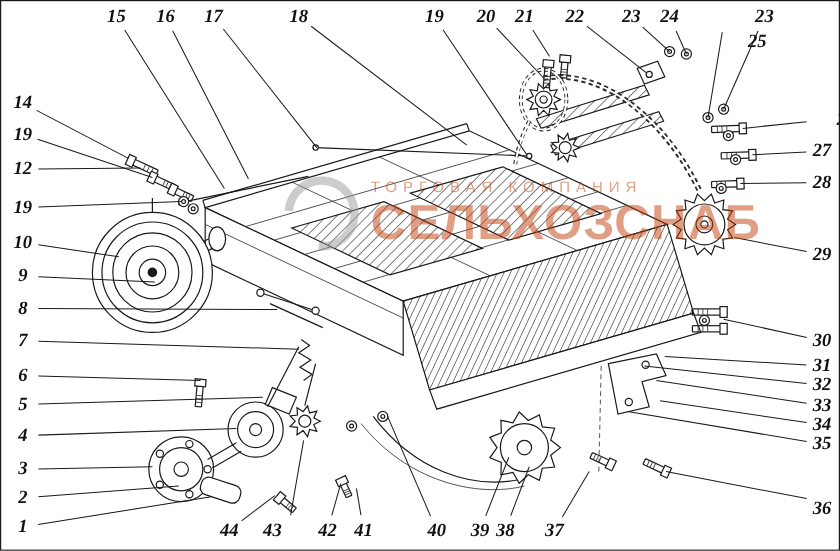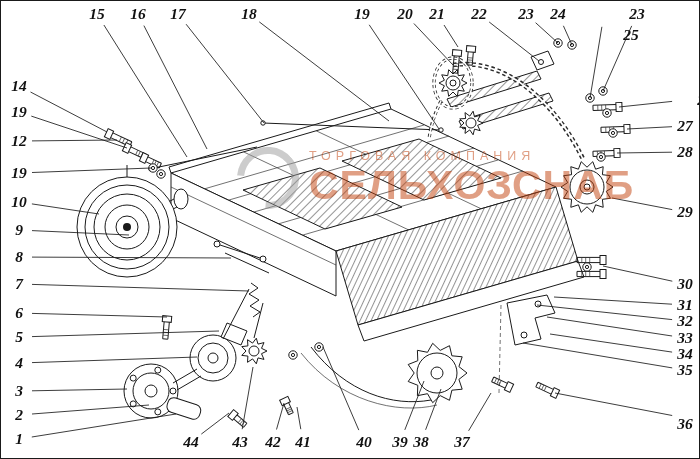--- a/index.html
+++ b/index.html
@@ -455,16 +455,16 @@
       <span class="callout" style="left: 684px; top: 337px;">33</span>
       <span class="callout" style="left: 684px; top: 353px; font-family: Liberation Serif, serif;">34</span>
       <span class="callout" style="left: 684px; top: 369px;">35</span>
       <span class="callout" style="left: 684px; top: 423px;">36</span>
       <span class="callout" style="left: 461px; top: 441px;">37</span>
       <span class="callout" style="left: 420px; top: 441px;">38</span>
       <span class="callout" style="left: 399px; top: 441px;">39</span>
       <span class="callout" style="left: 363px; top: 441px;">40</span>
       <span class="callout" style="left: 302px; top: 441px;">41</span>
       <span class="callout" style="left: 272px; top: 441px;">42</span>
-      <span class="callout" style="left: 239px; top: 441px;">43</span>
+      <span class="callout" style="left: 226px; top: 441px;">43</span>
       <span class="callout" style="left: 190px; top: 441px;">44</span>
     </div>
 </div>
 
 </body></html>

